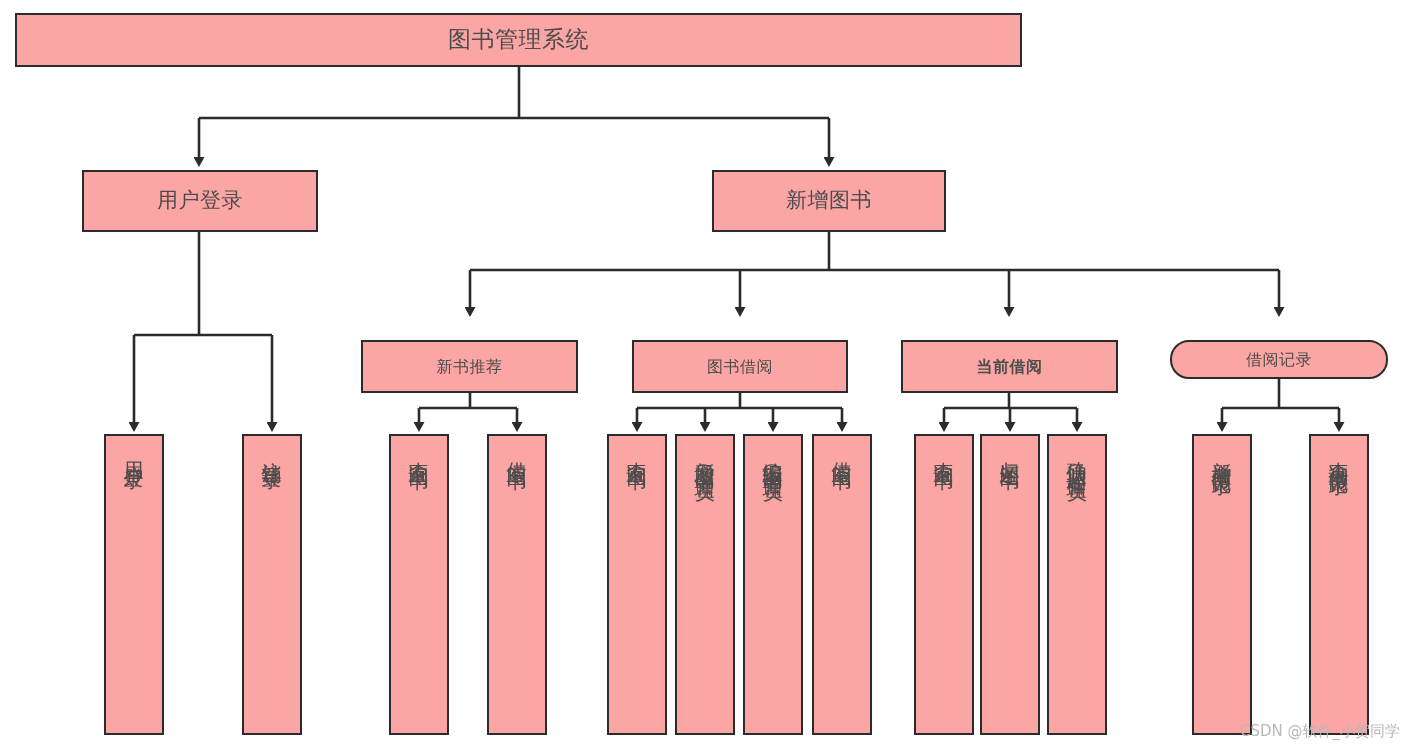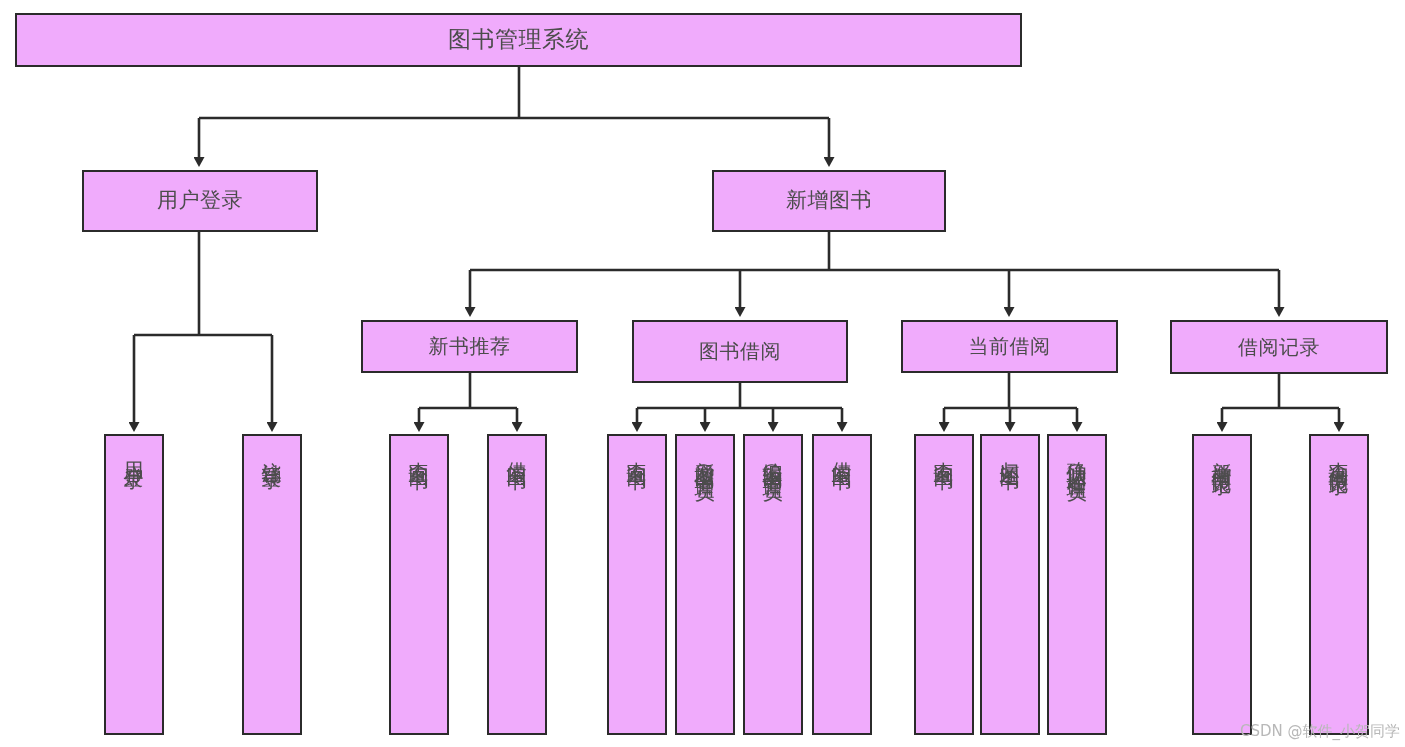--- a/index.html
+++ b/index.html
@@ -20,36 +20,37 @@
   #edges-layer {
     position: absolute;
     left: 0;
     top: 0;
     width: 1405px;
     height: 747px;
   }
   .node {
     position: absolute;
     box-sizing: border-box;
-    background: #f0abfc;
+    background: #fca5a5;
     border: 2px solid #2b2b2b;
     display: flex;
     align-items: center;
     justify-content: center;
     color: #4c4c4c;
     z-index: 2;
   }
   .node.root {
     font-size: 23px;
   }
   .node.level1 {
     font-size: 21px;
   }
   .node.level2 {
-    font-size: 20px;
+    font-size: 16px;
+    margin-top: 20px;
   }
   .node.leaf {
     font-size: 20px;
     align-items: flex-start;
     padding-top: 10px;
   }
   .node .label {
     line-height: 1.12;
     letter-spacing: 0.5px;
     white-space: pre;
@@ -137,27 +138,27 @@
   <div class="node level1" style="left:82px; top:170px; width:236px; height:62px;">
     <span class="label">用户登录</span>
   </div>
   <div class="node level1" style="left:712px; top:170px; width:234px; height:62px;">
     <span class="label">新增图书</span>
   </div>
 
   <div class="node level2" style="left:361px; top:320px; width:217px; height:53px;">
     <span class="label">新书推荐</span>
   </div>
-  <div class="node level2" style="left:632px; top:320px; width:216px; height:63px;">
+  <div class="node level2" style="left:632px; top:320px; width:216px; height:53px;">
     <span class="label">图书借阅</span>
   </div>
-  <div class="node level2" style="left:901px; top:320px; width:217px; height:53px;">
+  <div class="node level2" style="left:901px; top:320px; width:217px; height:53px;font-weight:bold;">
     <span class="label">当前借阅</span>
   </div>
-  <div class="node level2" style="left:1170px; top:320px; width:218px; height:54px;">
+  <div class="node level2" style="left:1170px; top:320px; width:218px; height:39px;border-radius:19px;">
     <span class="label">借阅记录</span>
   </div>
 
   <div class="node leaf" style="left:104px; top:434px; width:60px; height:301px;">
     <span class="label">用户登录</span>
   </div>
   <div class="node leaf" style="left:242px; top:434px; width:60px; height:301px;">
     <span class="label">注销登录</span>
   </div>
 

